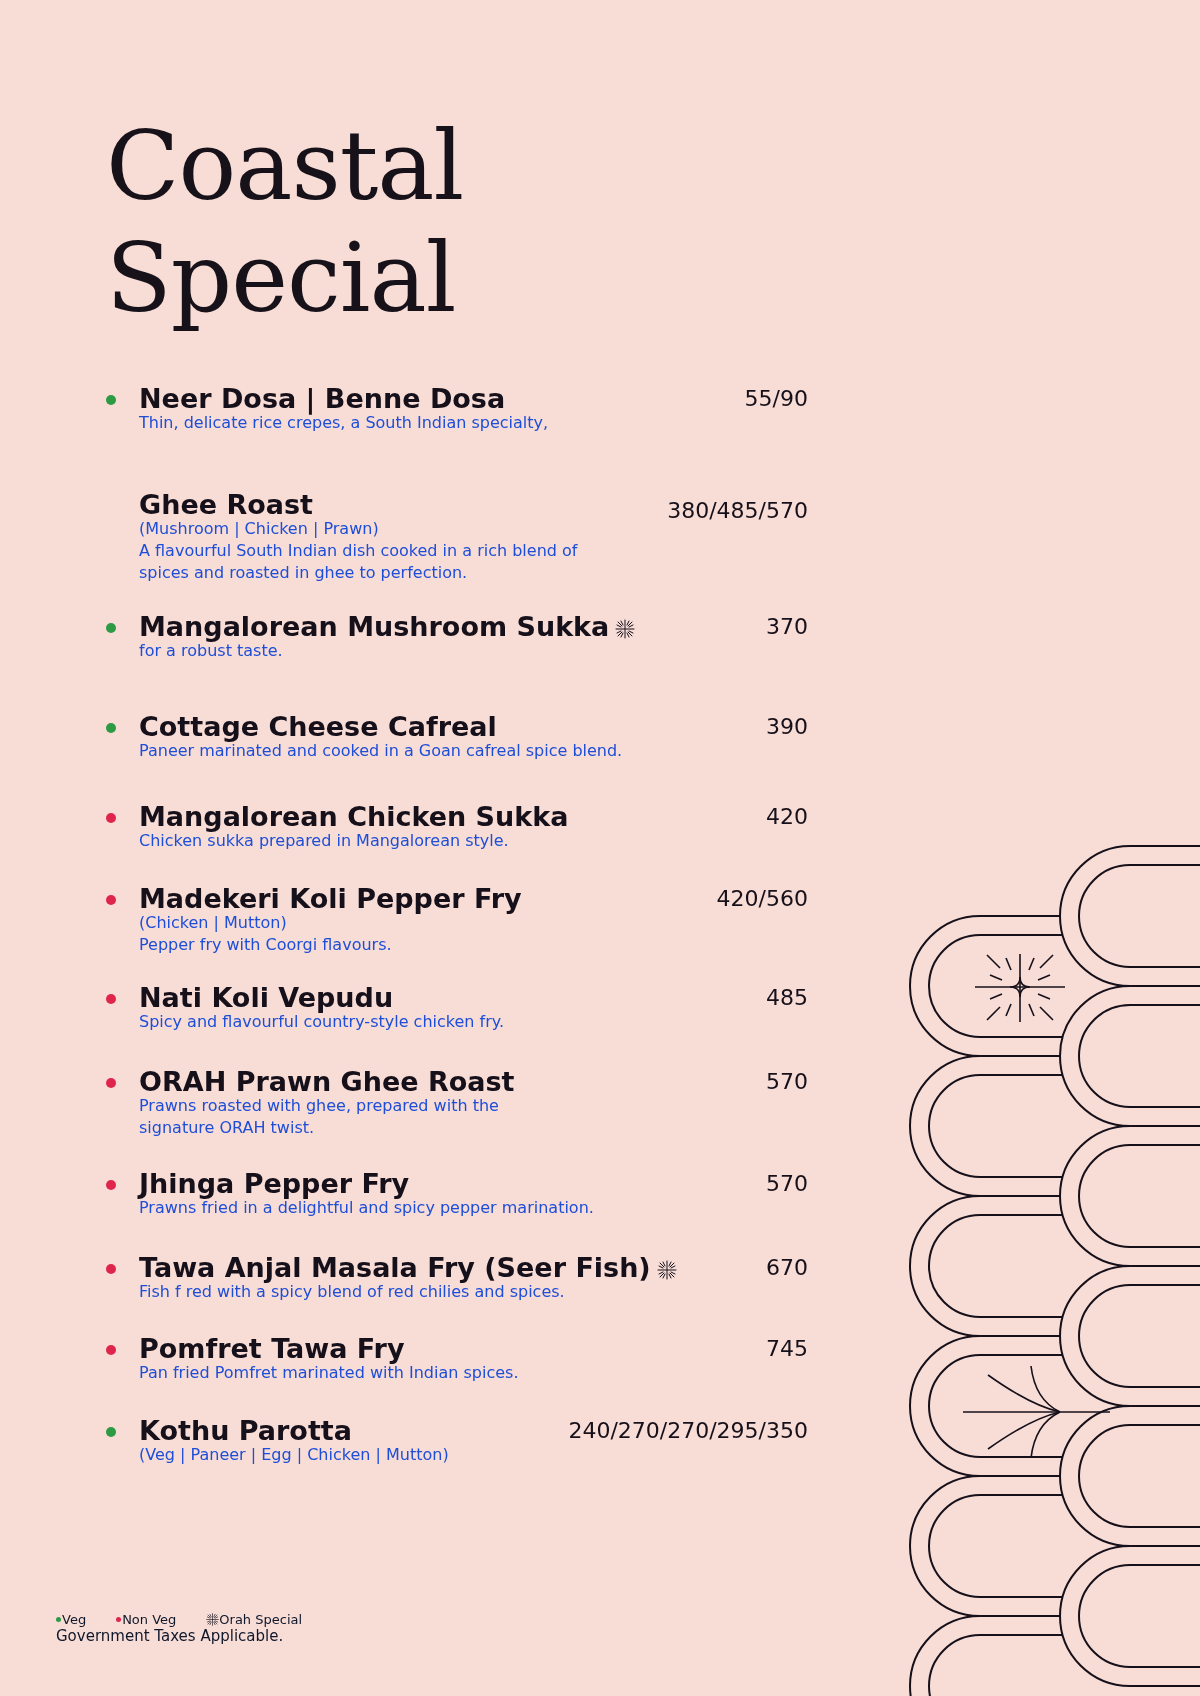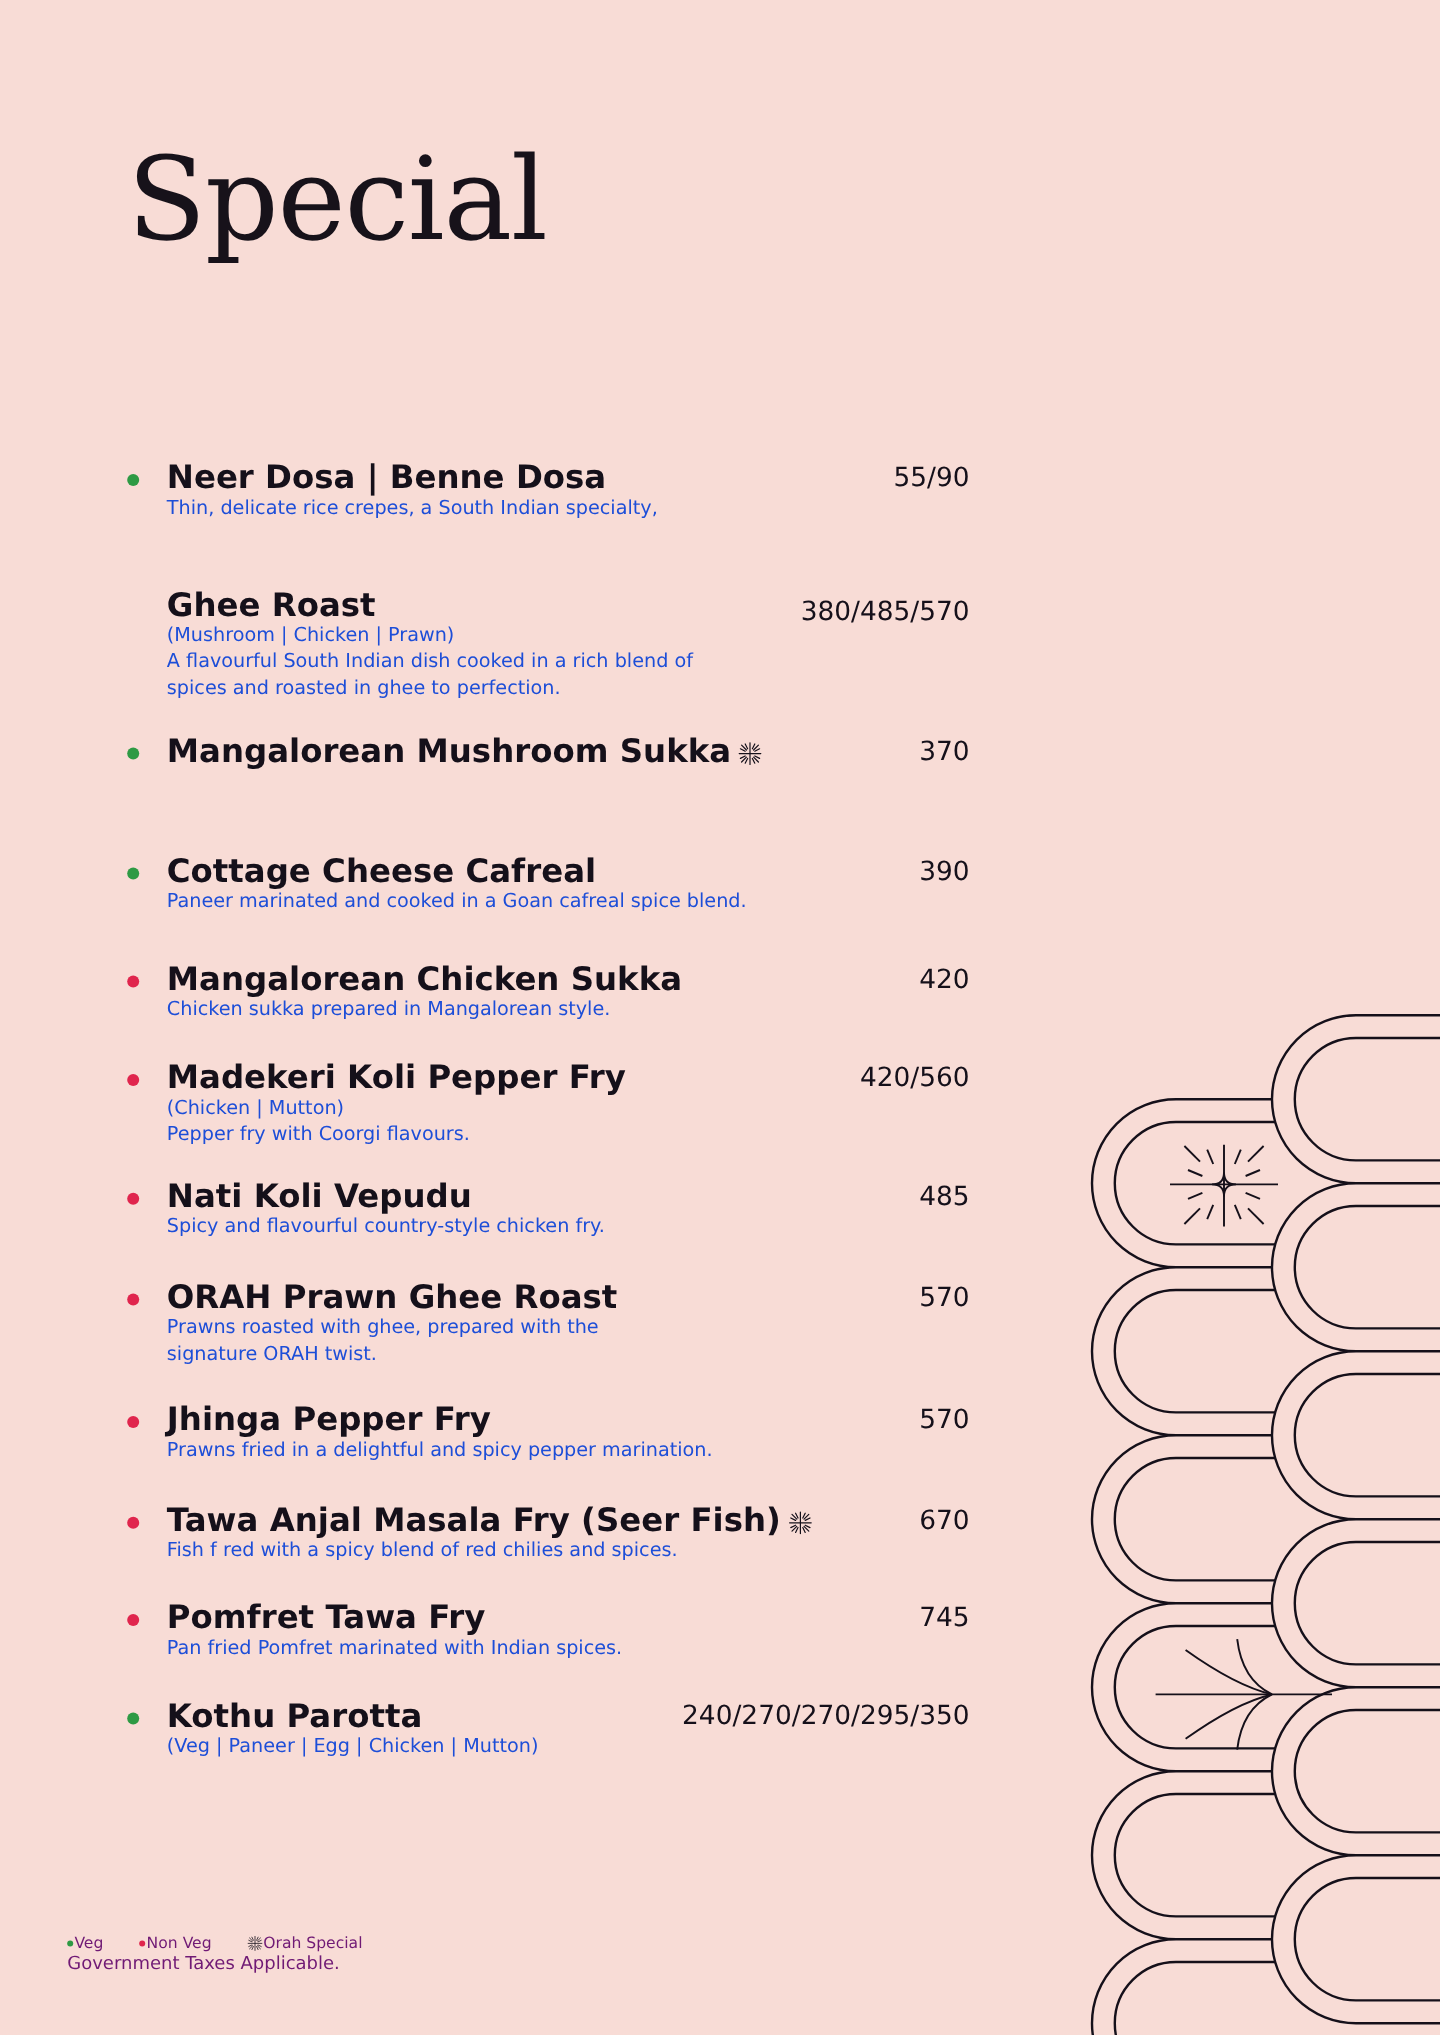--- a/index.html
+++ b/index.html
@@ -17,21 +17,21 @@
   .menu { position:absolute; left:104px; top:386px; width:704px; }
   .item { position:absolute; left:0; width:704px; }
   .dot { position:absolute; left:2px; top:9px; width:10px; height:10px; border-radius:50%; }
   .dot.veg { background:#2e9a44; }
   .dot.nonveg { background:#e0254d; }
   .name { position:absolute; left:35px; top:0; font-size:27px; font-weight:600; line-height:26px; white-space:nowrap; color:#15101a; }
   .name .star { display:inline-block; width:20px; height:20px; vertical-align:-3px; margin-left:6px; }
   .price { position:absolute; right:0; top:0; font-size:22px; line-height:26px; white-space:nowrap; color:#15101a; }
   .desc { position:absolute; left:35px; top:26px; font-size:16px; line-height:22px; color:#1d4ed8; white-space:nowrap; }
   .desc div { height:22px; }
-  .legend { position:absolute; left:56px; top:1610px; font-size:13px; color:#701a75; }
+  .legend { position:absolute; left:56px; top:1610px; font-size:13px; color:#0f172a; }
   .legend-row { display:flex; align-items:center; height:18px; }
   .legend-row .lg { display:flex; align-items:center; margin-right:30px; }
   .legend-row .ldot { width:5px; height:5px; border-radius:50%; display:inline-block; margin-right:1px; }
   .legend .tax { font-size:15px; line-height:16px; }
   .deco { position:absolute; left:900px; top:830px; }
 </style>
 </head>
 <body>
 
 <svg width="0" height="0" style="position:absolute">
@@ -51,20 +51,21 @@
         <line x1="2" y1="6" x2="6" y2="8"></line>
         <line x1="18" y1="6" x2="14" y2="8"></line>
         <line x1="2" y1="14" x2="6" y2="12"></line>
         <line x1="18" y1="14" x2="14" y2="12"></line>
       </g>
     </symbol>
   </defs>
 </svg>
 
 <h1 class="title">
+  <span>Coastal</span>
   <span>Special</span>
 </h1>
 
 <div class="menu">
 
   <div class="item" style="top:0px">
     <span class="dot veg"></span>
     <span class="name">Neer Dosa | Benne Dosa</span>
     <span class="price">55/90</span>
     <div class="desc">
@@ -82,20 +83,21 @@
     </div>
   </div>
 
   <div class="item" style="top:228px">
     <span class="dot veg"></span>
     <span class="name"><span>Mangalorean Mushroom Sukka</span><svg class="star">
           <use href="#burst"></use>
         </svg></span>
     <span class="price">370</span>
     <div class="desc">
+      <div>for a robust taste.</div>
     </div>
   </div>
 
   <div class="item" style="top:328px">
     <span class="dot veg"></span>
     <span class="name">Cottage Cheese Cafreal</span>
     <span class="price">390</span>
     <div class="desc">
       <div>Paneer marinated and cooked in a Goan cafreal spice blend.</div>
     </div>

